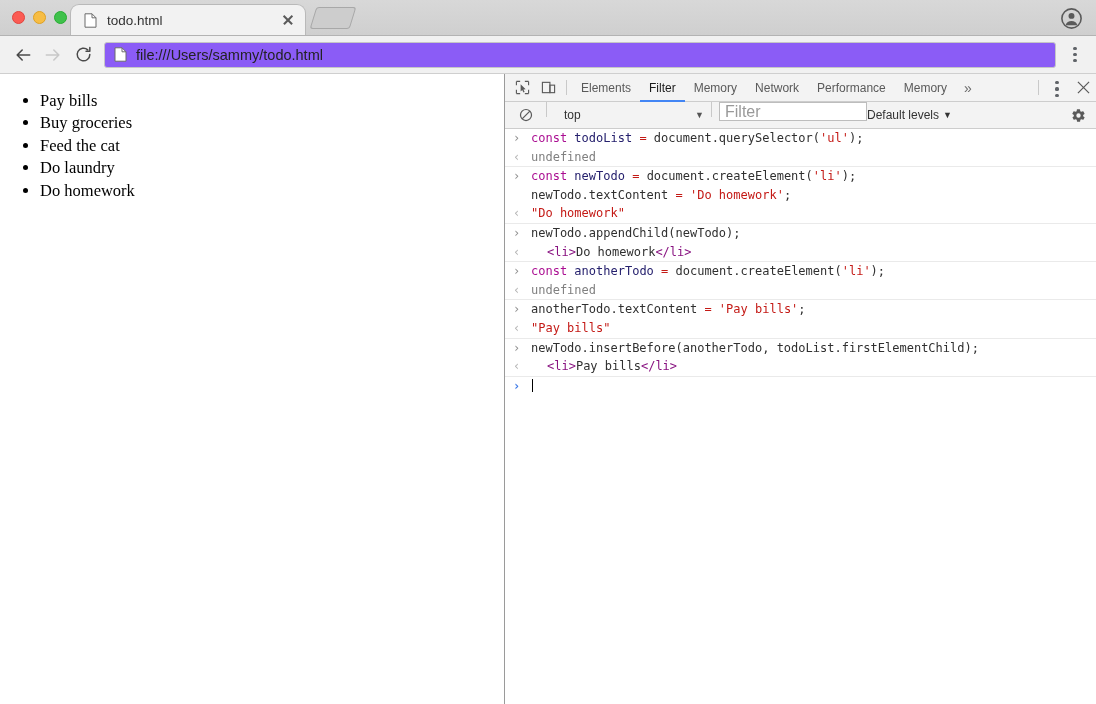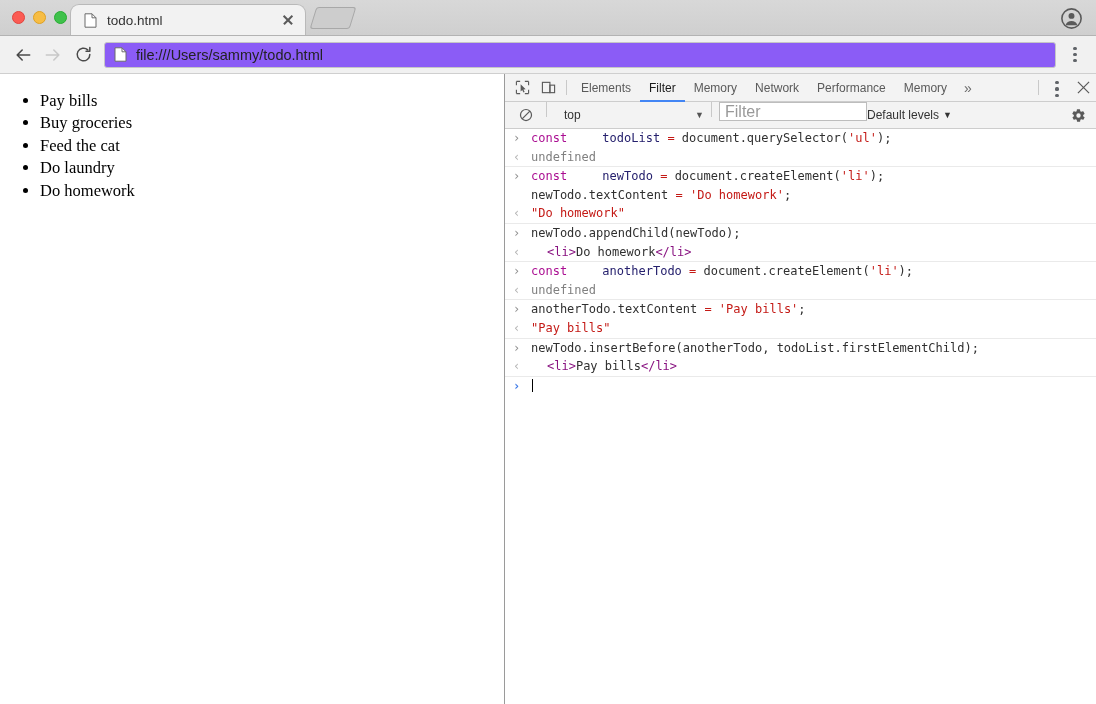--- a/index.html
+++ b/index.html
@@ -153,21 +153,21 @@
     padding: 0 0 0 8px; min-height: 18.6px;
   }
   .crow.sep-top { border-top: 1px solid #eaeaea; }
   .crow .gutter { width: 18px; flex: 0 0 18px; text-align: left; user-select: none; }
   .crow .content { flex: 1; white-space: pre-wrap; word-break: break-word; padding-right: 6px; }
   .g-in  { color: #8f8f8f; }
   .g-out { color: #b3b3b3; }
   .g-prompt { color: #3b78e7; font-weight: bold; }
 
   .tok-kw   { color: #aa0d91; }
-  .tok-var  { color: #26216e; margin-left: 28px; }
+  .tok-var  { color: #26216e; }
   .tok-op   { color: #c41a16; }
   .tok-str  { color: #c41a16; }
   .tok-pln  { color: #303030; }
   .out-undef{ color: #808080; }
   .out-str  { color: #c41a16; }
   .tok-tag  { color: #881280; }
   .tok-text { color: #303030; }
 
   .caret-blink {
     display: inline-block; width: 1px; height: 13px; background: #000;

